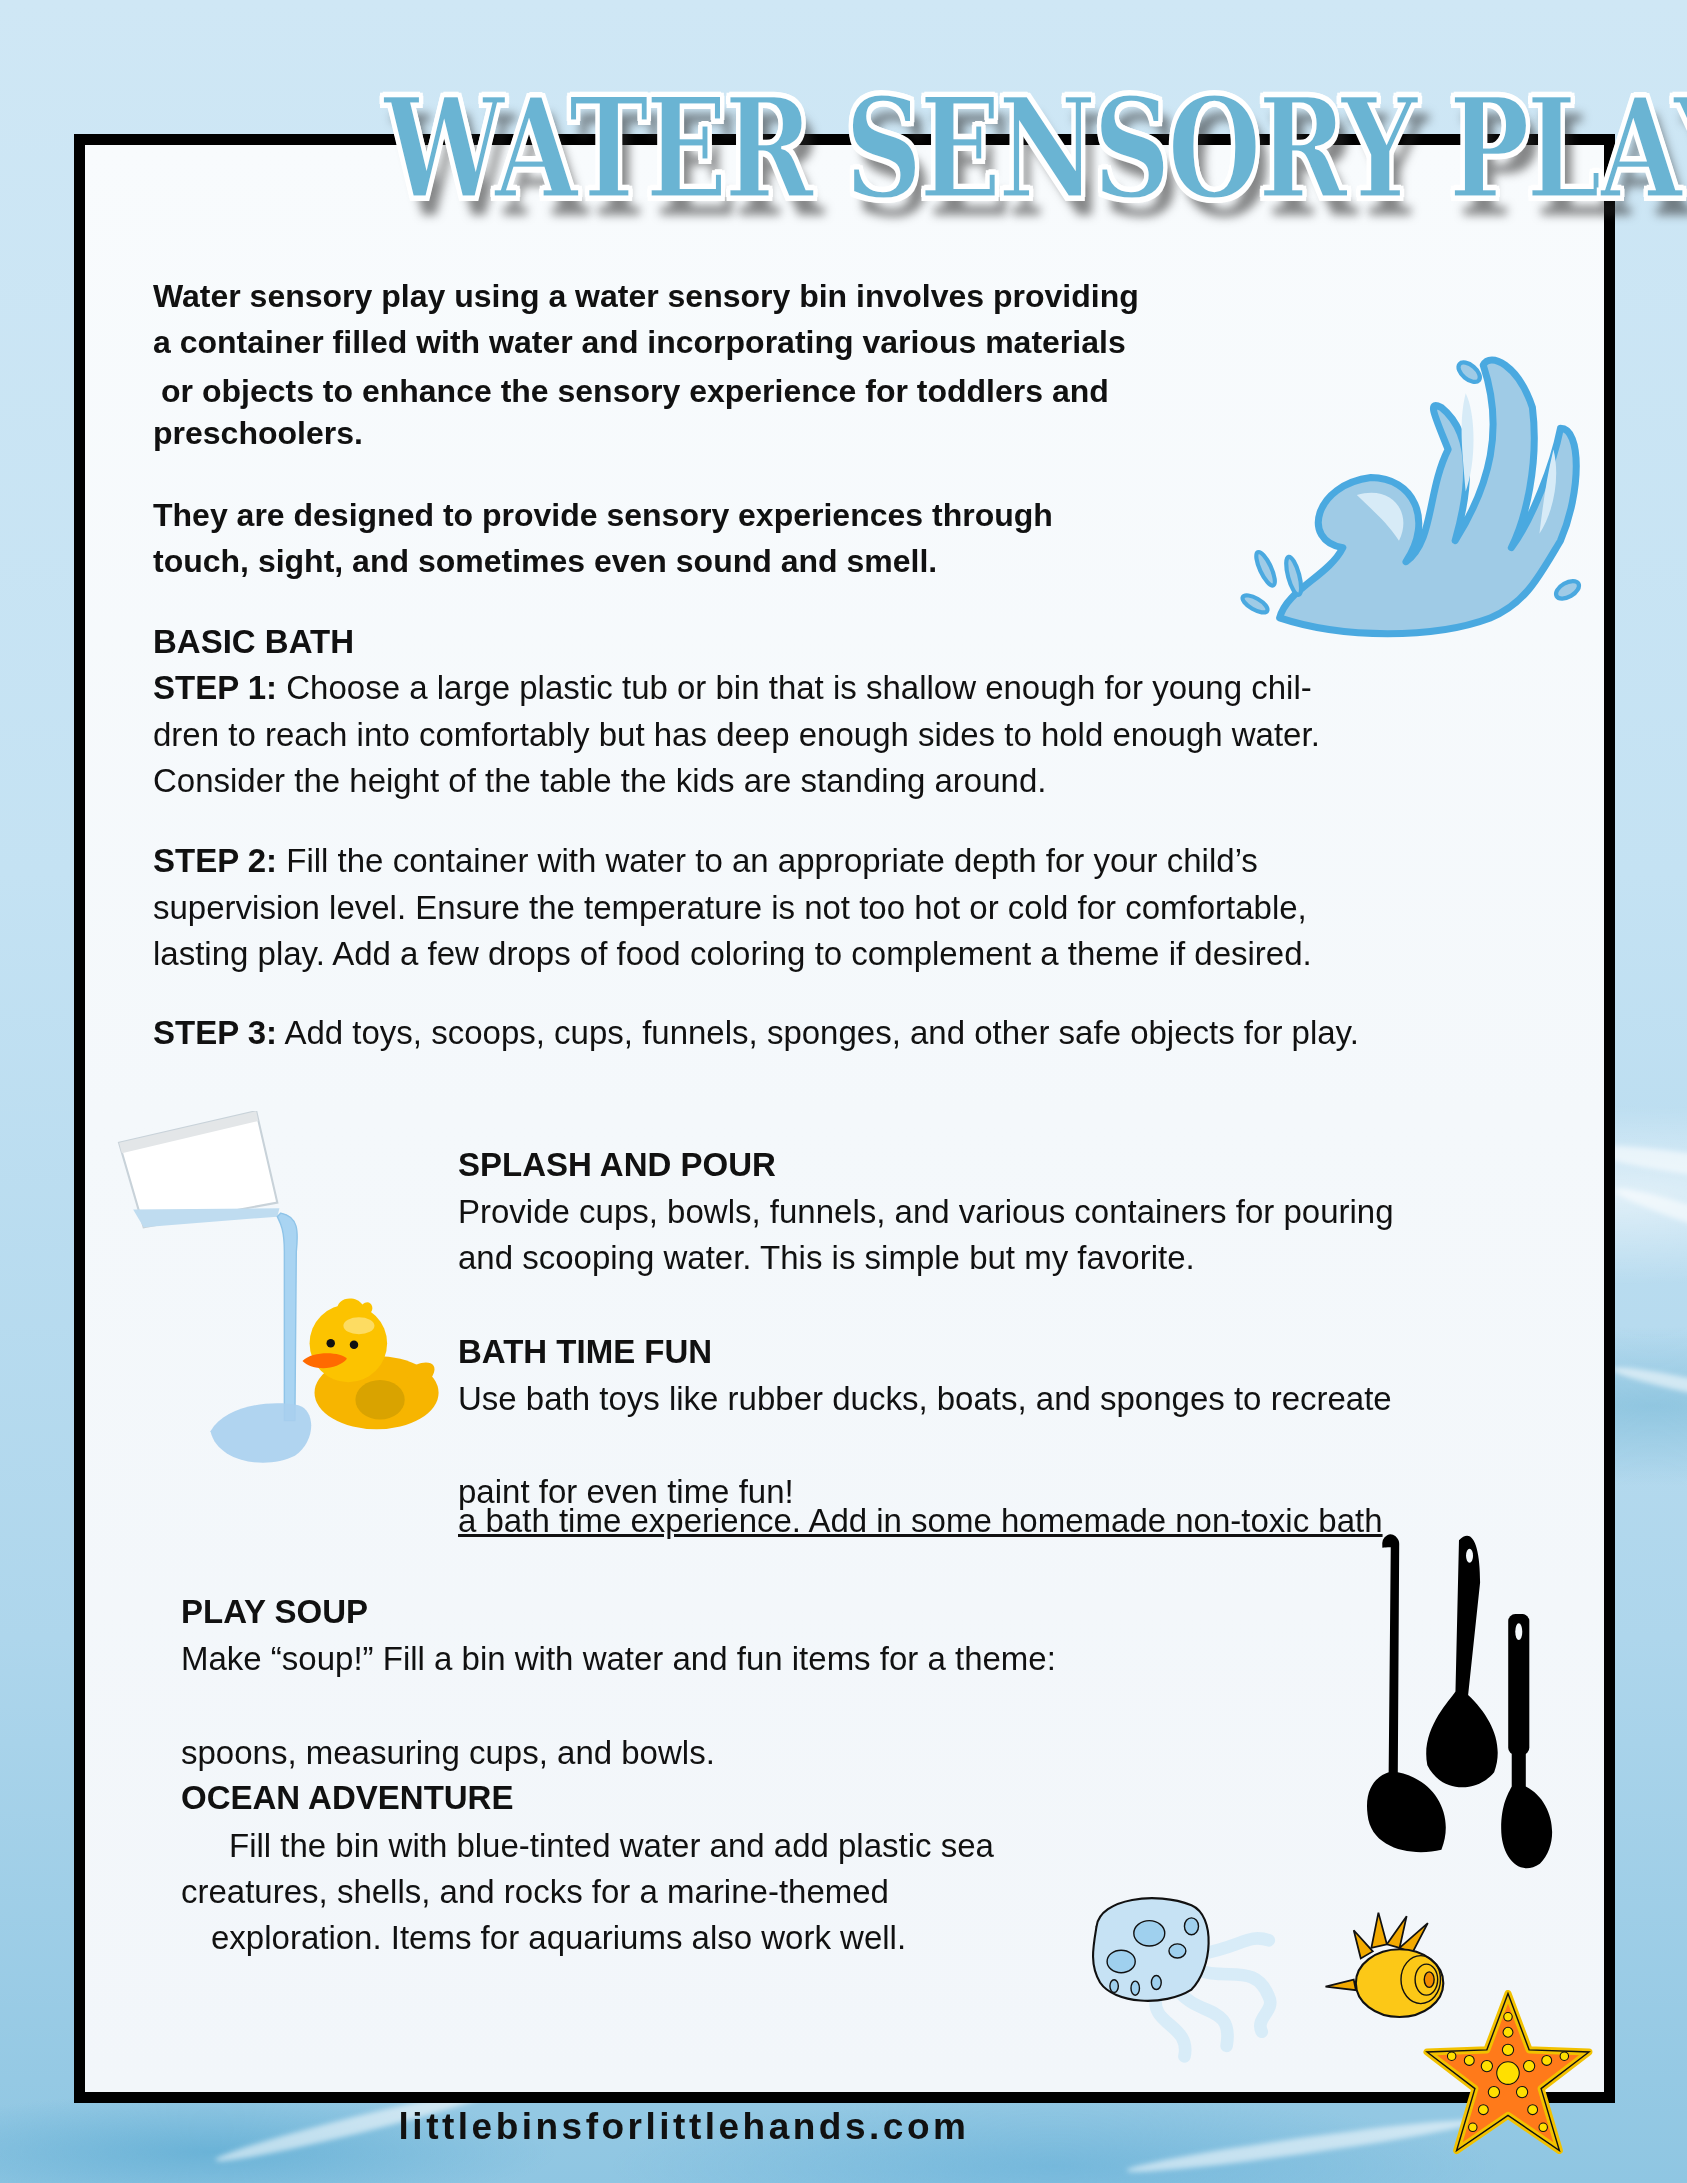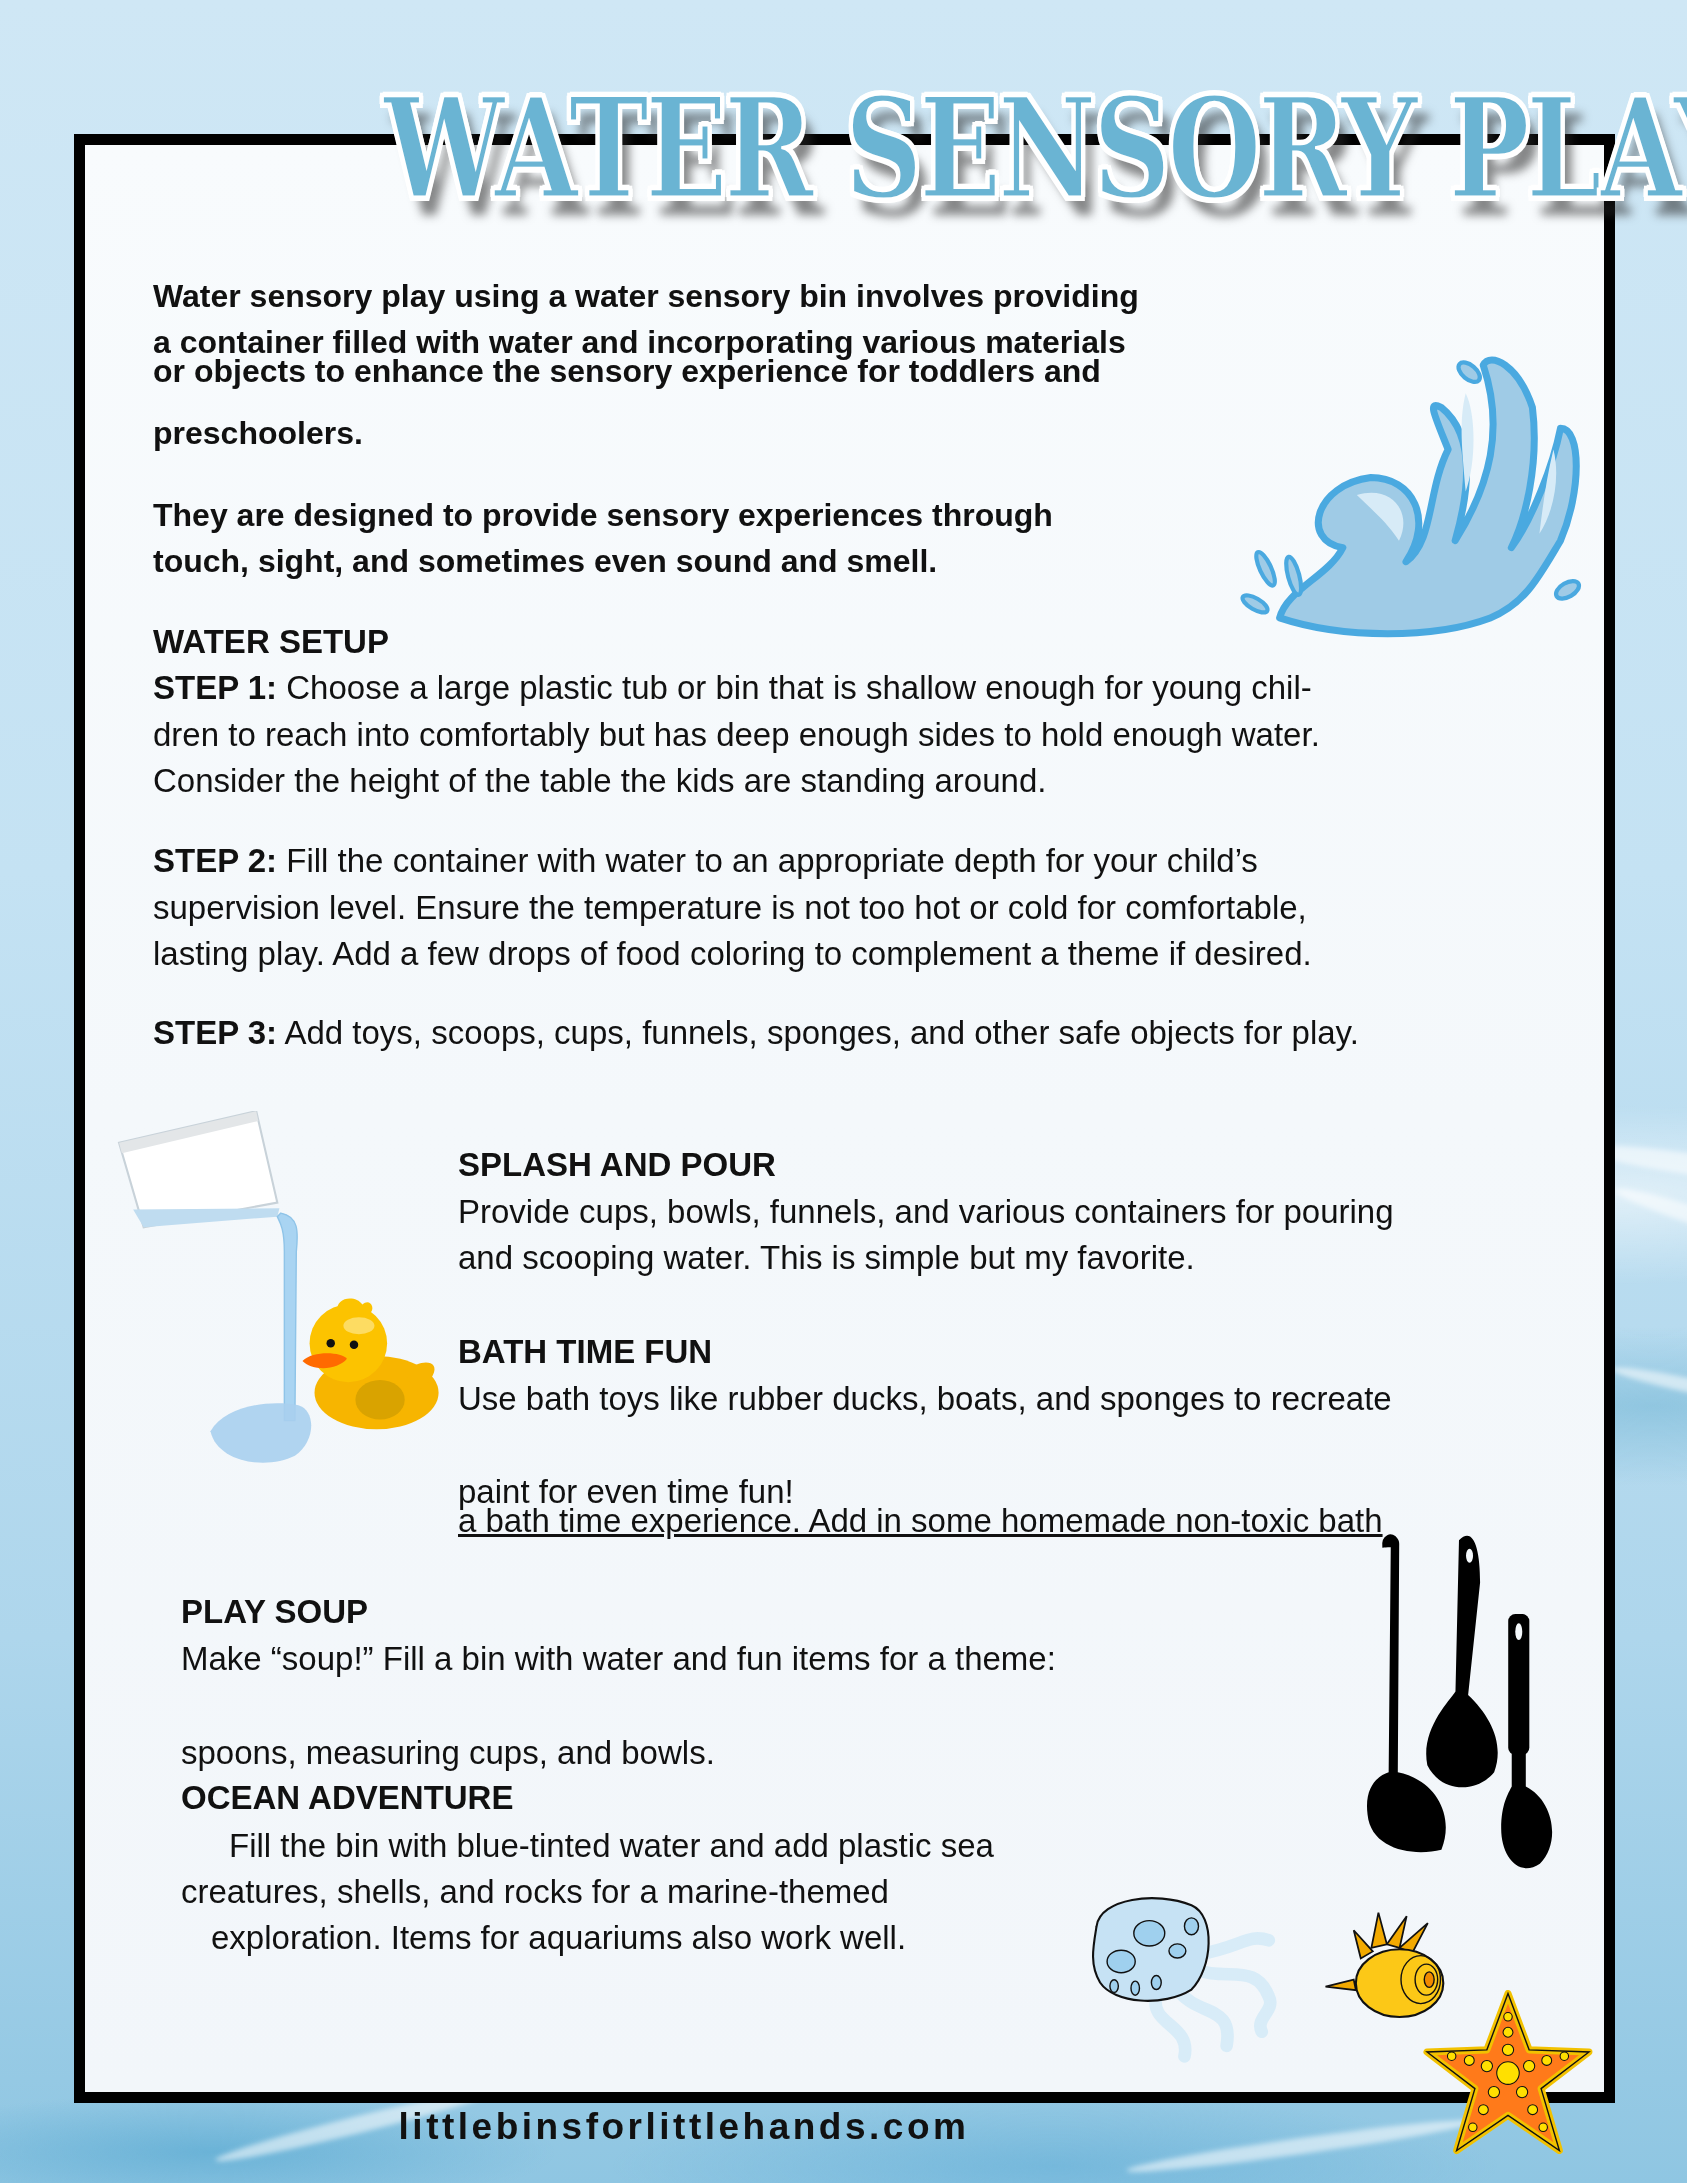--- a/index.html
+++ b/index.html
@@ -54,26 +54,26 @@
 <div class="wave" style="left:1610px;top:1378px;width:155px;height:14px;transform:rotate(12deg);"></div>
 <div class="wave" style="left:211px;top:2116px;width:295px;height:17px;transform:rotate(-14deg);"></div>
 <div class="wave" style="left:1125px;top:2138px;width:352px;height:15.5px;transform:rotate(-8deg);"></div>
 
 <div class="frame"></div>
 
 <div class="title">WATER SENSORY PLAY</div>
 
 <div class="txt intro" style="top:273px;">Water sensory play using a water sensory bin involves providing</div>
 <div class="txt intro" style="top:319px;">a container filled with water and incorporating various materials</div>
-<div class="txt intro" style="top:348px;">or objects to enhance the sensory experience for toddlers and</div>
+<div class="txt intro" style="top:368px;margin-left:8px;">or objects to enhance the sensory experience for toddlers and</div>
 <div class="txt intro" style="top:410px;">preschoolers.</div>
 <div class="txt intro" style="top:492px;">They are designed to provide sensory experiences through</div>
 <div class="txt intro" style="top:538px;">touch, sight, and sometimes even sound and smell.</div>
 
-<div class="txt body-col bold" style="top:619px;">WATER SETUP</div>
+<div class="txt body-col bold" style="top:619px;">BASIC BATH</div>
 
 <div class="txt body-col" style="top:665px;">
   <span class="bold">STEP 1:</span><span> Choose a large plastic tub or bin that is shallow enough for young chil-</span>
 </div>
 <div class="txt body-col" style="top:712px;">dren to reach into comfortably but has deep enough sides to hold enough water.</div>
 <div class="txt body-col" style="top:758px;">Consider the height of the table the kids are standing around.</div>
 
 <div class="txt body-col" style="top:838px;">
   <span class="bold">STEP 2:</span><span> Fill the container with water to an appropriate depth for your child’s</span>
 </div>

